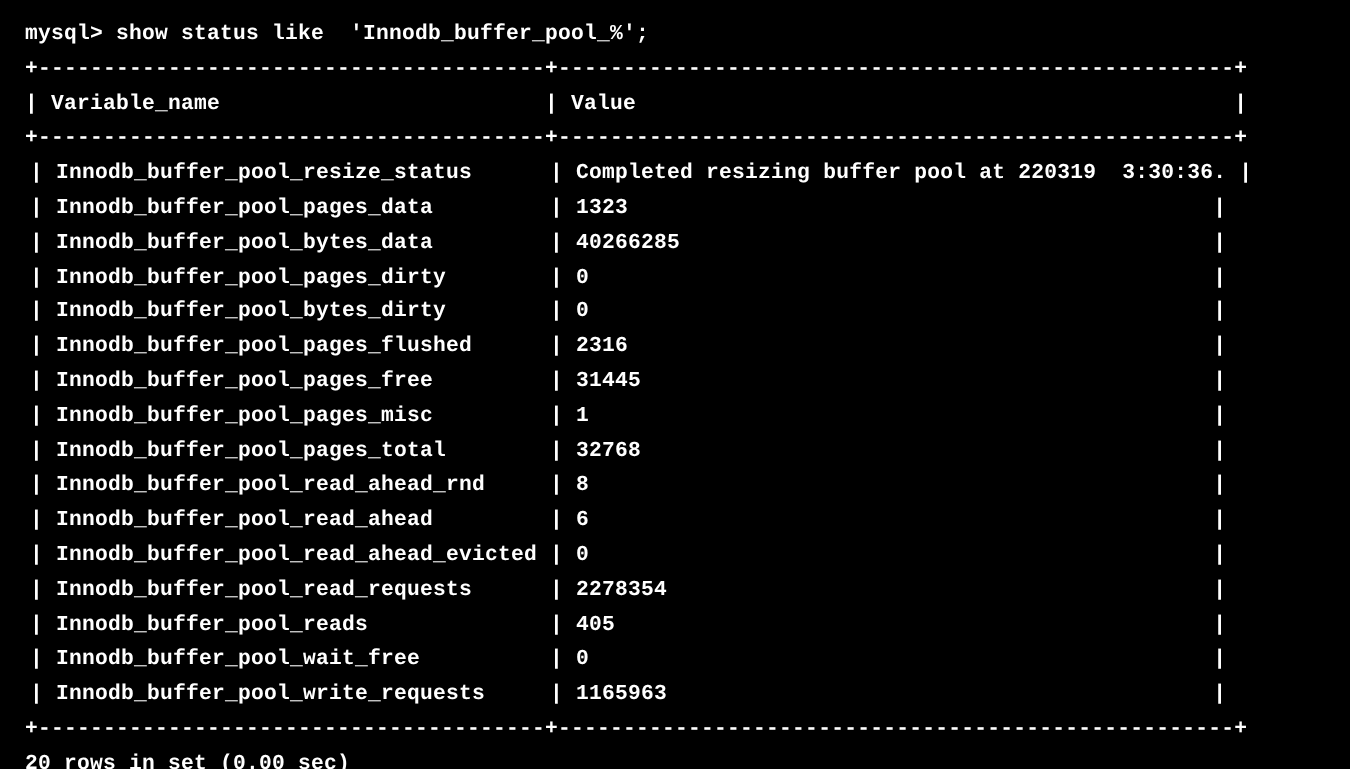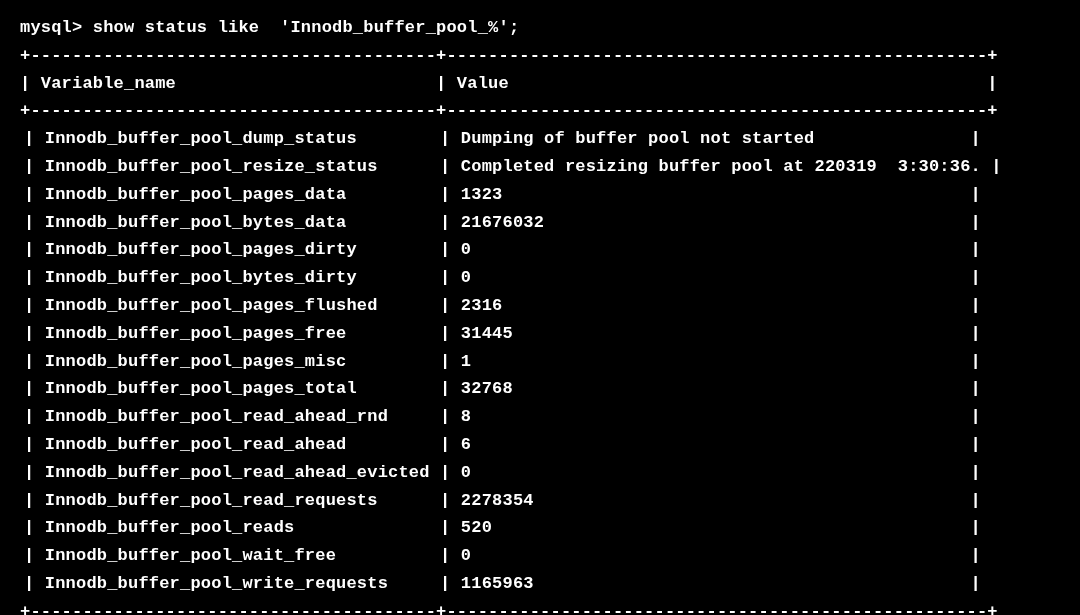--- a/index.html
+++ b/index.html
@@ -27,33 +27,32 @@
   </style>
 </head>
 <body>
 
 <div class="terminal">
   <div class="line">mysql&gt; show status like  'Innodb_buffer_pool_%';</div>
   <div class="line">+---------------------------------------+----------------------------------------------------+</div>
   <div class="line">| Variable_name                         | Value                                              |</div>
   <div class="line">+---------------------------------------+----------------------------------------------------+</div>
   <div id="rows-container">
-      <div class="line">| Innodb_buffer_pool_dump_status        | Dumping of buffer pool not started               |</div>
       <div class="line">| Innodb_buffer_pool_resize_status      | Completed resizing buffer pool at 220319  3:30:36. |</div>
       <div class="line">| Innodb_buffer_pool_pages_data         | 1323                                             |</div>
-      <div class="line">| Innodb_buffer_pool_bytes_data         | 21676032                                         |</div>
+      <div class="line">| Innodb_buffer_pool_bytes_data         | 40266285                                         |</div>
       <div class="line">| Innodb_buffer_pool_pages_dirty        | 0                                                |</div>
       <div class="line">| Innodb_buffer_pool_bytes_dirty        | 0                                                |</div>
       <div class="line">| Innodb_buffer_pool_pages_flushed      | 2316                                             |</div>
       <div class="line">| Innodb_buffer_pool_pages_free         | 31445                                            |</div>
       <div class="line">| Innodb_buffer_pool_pages_misc         | 1                                                |</div>
       <div class="line">| Innodb_buffer_pool_pages_total        | 32768                                            |</div>
       <div class="line">| Innodb_buffer_pool_read_ahead_rnd     | 8                                                |</div>
       <div class="line">| Innodb_buffer_pool_read_ahead         | 6                                                |</div>
       <div class="line">| Innodb_buffer_pool_read_ahead_evicted | 0                                                |</div>
       <div class="line">| Innodb_buffer_pool_read_requests      | 2278354                                          |</div>
-      <div class="line">| Innodb_buffer_pool_reads              | 520                                              |</div>
+      <div class="line">| Innodb_buffer_pool_reads              | 405                                              |</div>
       <div class="line">| Innodb_buffer_pool_wait_free          | 0                                                |</div>
       <div class="line">| Innodb_buffer_pool_write_requests     | 1165963                                          |</div>
     </div>
   <div class="line">+---------------------------------------+----------------------------------------------------+</div>
   <div class="line">20 rows in set (0.00 sec)</div>
 </div>
 
 </body></html>

